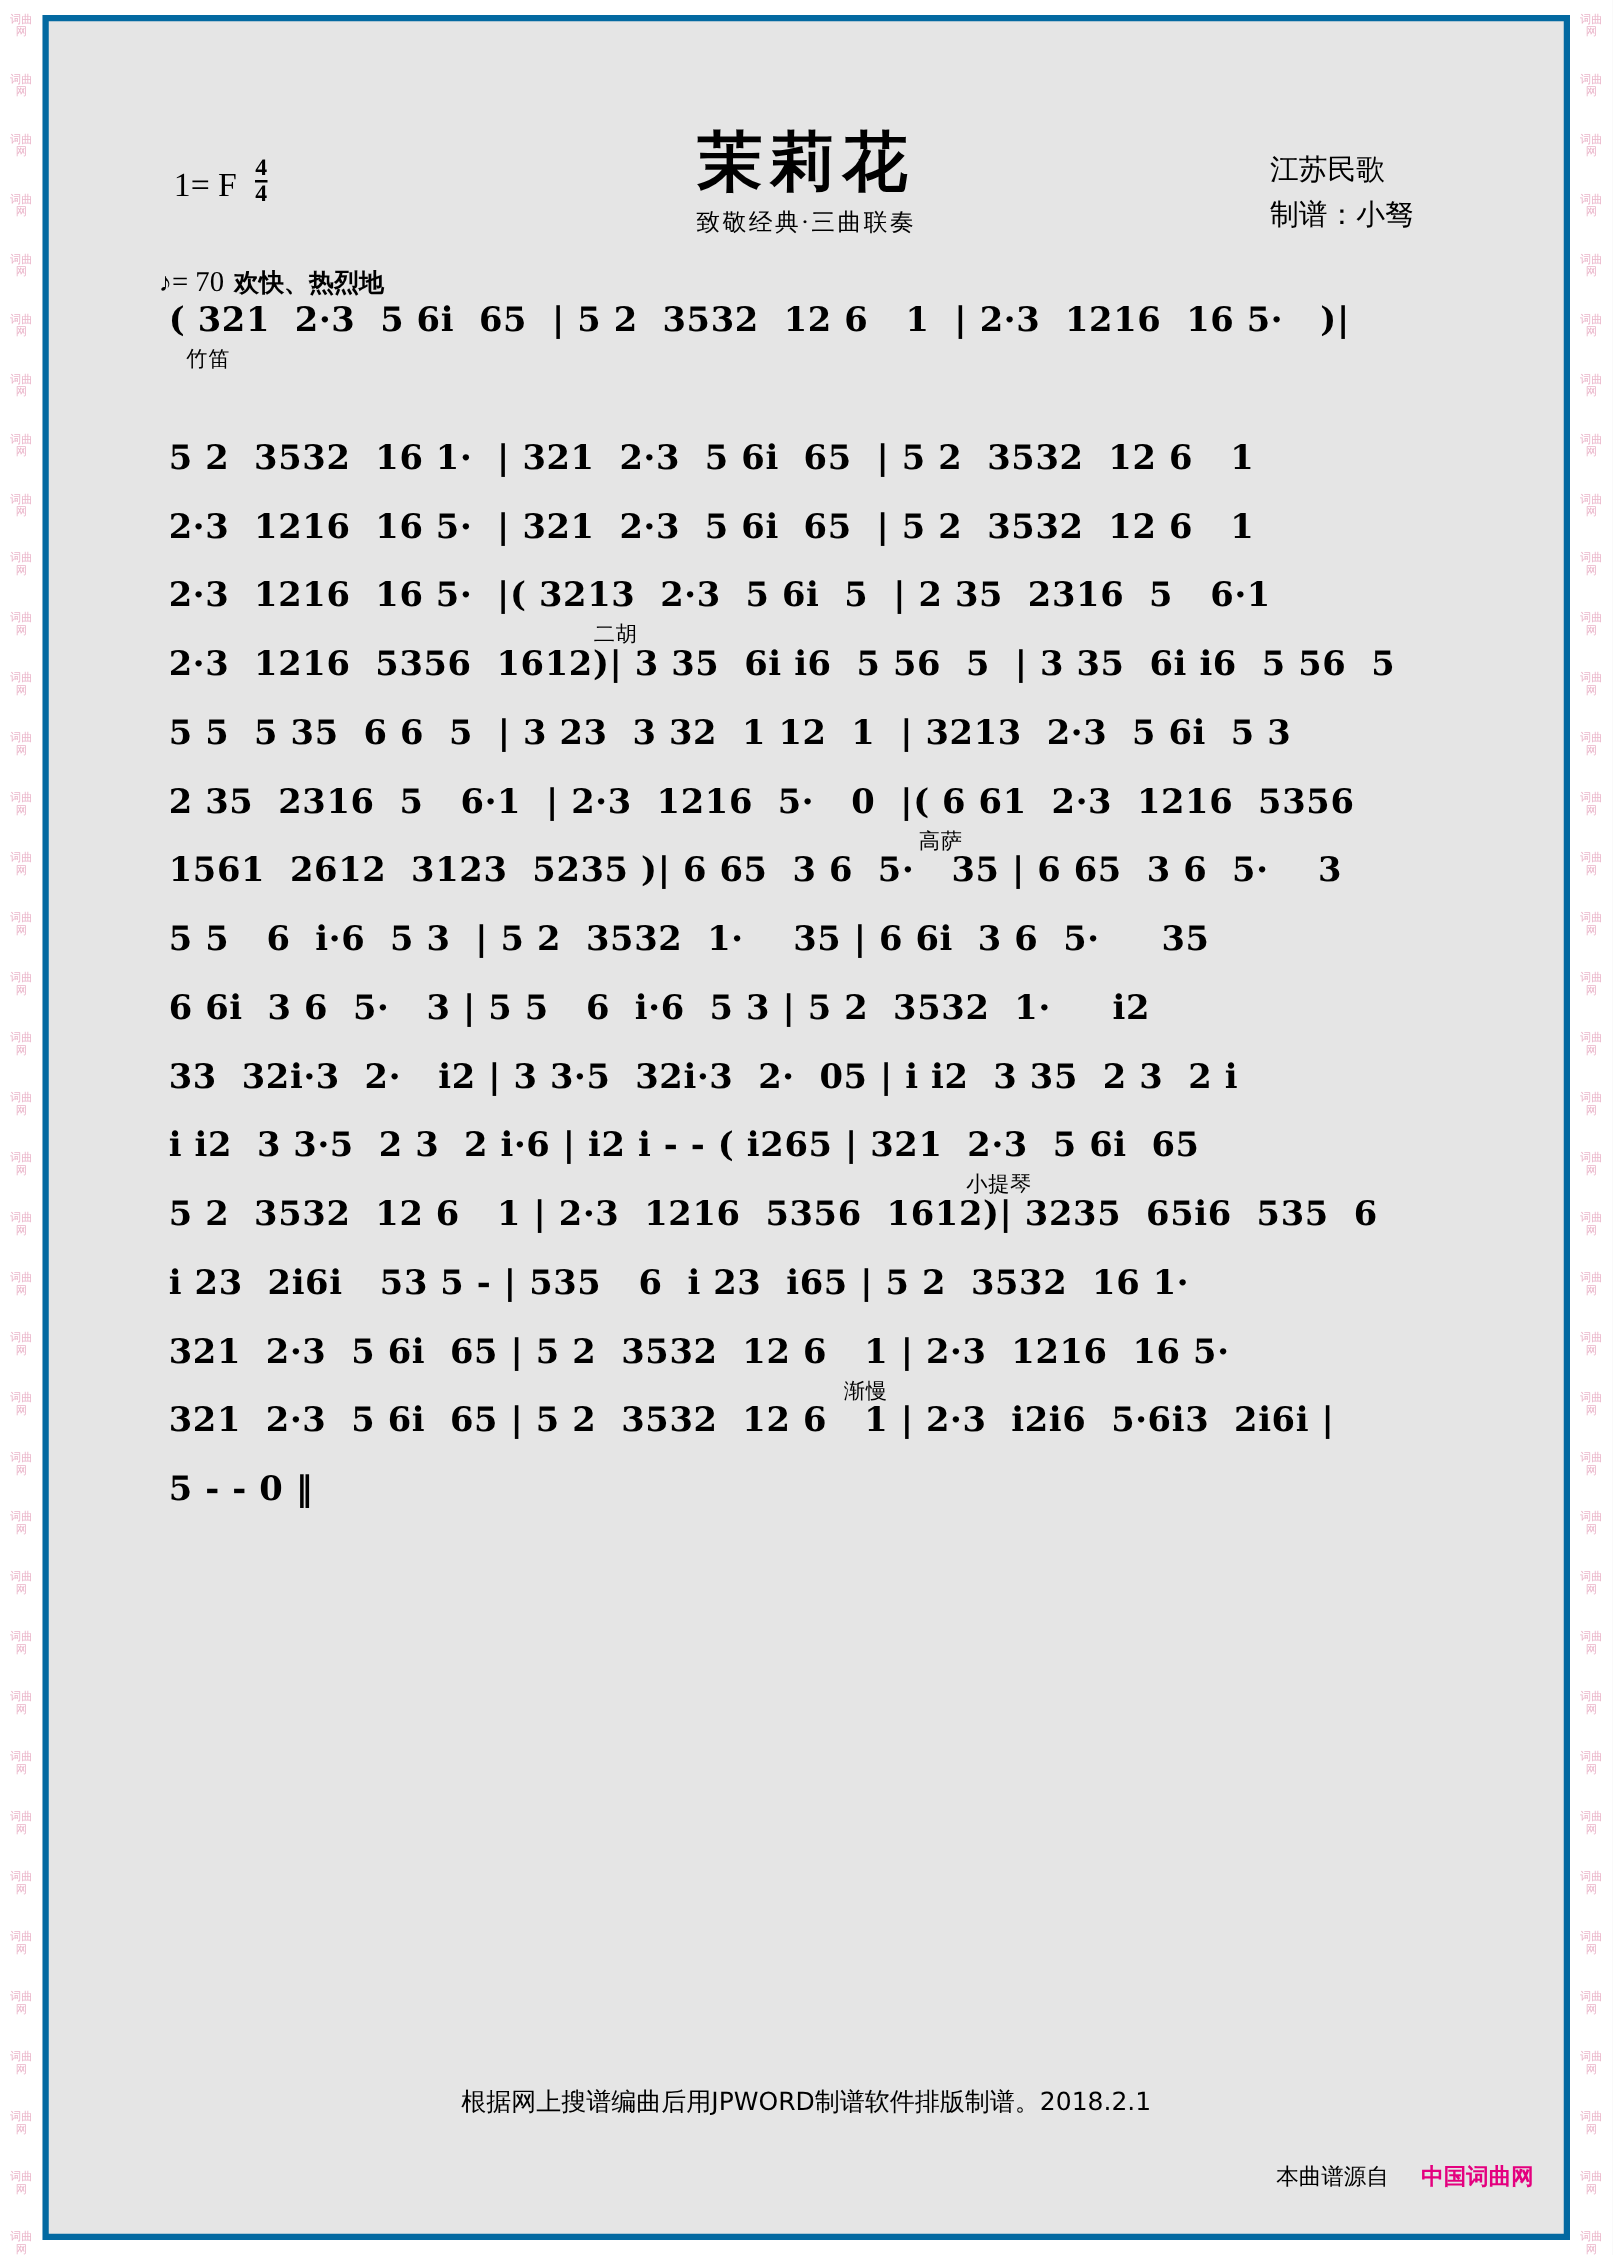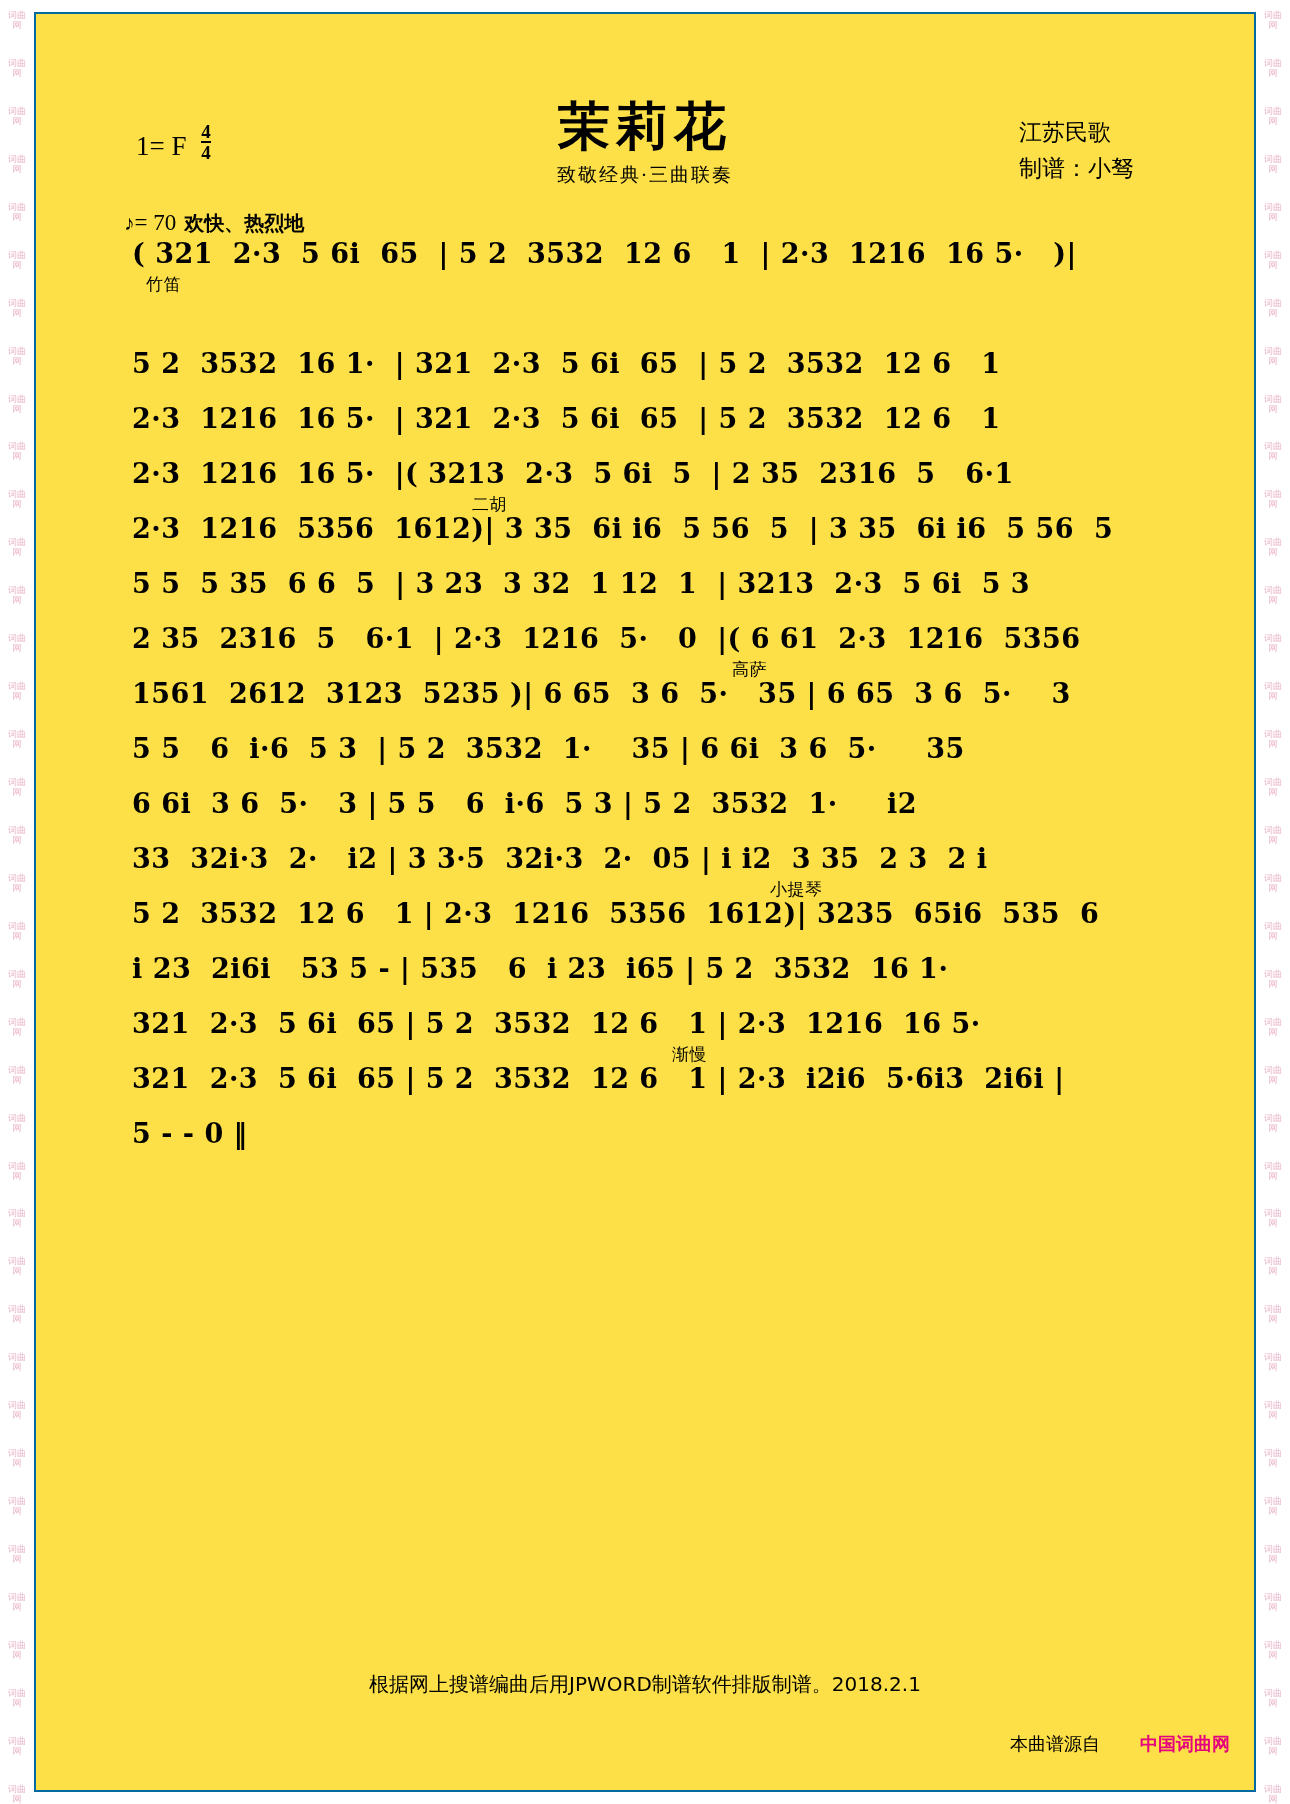--- a/index.html
+++ b/index.html
@@ -43,23 +43,23 @@
     letter-spacing: 0px;
     word-break: break-all;
     opacity: 0.85;
   }
   .sheet {
     position: absolute;
     left: 34px;
     top: 12px;
     width: 1222px;
     height: 1780px;
-    border: 2px solid #0369a1;
+    border: 5px solid #0369a1;
     box-sizing: border-box;
-    background: #fde047;
+    background: #e5e5e5;
   }
   
   .title {
     position: absolute;
     left: 0;
     right: 0;
     top: 78px;
     text-align: center;
     font-size: 52px;
     font-weight: bold;
@@ -158,21 +158,21 @@
     right: 24px;
     bottom: 34px;
     font-size: 18px;
     font-family: "DejaVu Sans", sans-serif;
     color: #000;
     white-space: nowrap;
   }
   .source .site {
     color: #e4007f;
     font-weight: bold;
-    margin-left: 24px;
+    margin-left: 10px;
     padding-left: 16px;
   }
 </style>
 </head>
 <body>
 
 <div class="page">
 
   <div class="wm-col left">
     <div class="wm">词曲网</div>
@@ -298,20 +298,21 @@
       <div class="mline"><div class="row">2 35  2316  5   6·1  | 2·3  1216  5·   0  |( 6 61  2·3  1216  5356</div></div>
 
       <div class="mline">
         <div class="label" style="left:600px;">高萨</div>
         <div class="row">1561  2612  3123  5235 )| 6 65  3 6  5·   35 | 6 65  3 6  5·    3</div>
       </div>
 
       <div class="mline"><div class="row">5 5   6  i·6  5 3  | 5 2  3532  1·    35 | 6 6i  3 6  5·     35</div></div>
       <div class="mline"><div class="row">6 6i  3 6  5·   3 | 5 5   6  i·6  5 3 | 5 2  3532  1·     i2</div></div>
       <div class="mline"><div class="row">33  32i·3  2·   i2 | 3 3·5  32i·3  2·  05 | i i2  3 35  2 3  2 i</div></div>
+      <div class="mline"><div class="row">i i2  3 3·5  2 3  2 i·6 | i2 i - - ( i265 | 321  2·3  5 6i  65</div></div>
 
       <div class="mline">
         <div class="label" style="left:600px;margin-left:38px;">小提琴</div>
         <div class="row">5 2  3532  12 6   1 | 2·3  1216  5356  1612)| 3235  65i6  535  6</div>
       </div>
 
       <div class="mline"><div class="row">i 23  2i6i   53 5 - | 535   6  i 23  i65 | 5 2  3532  16 1·</div></div>
       <div class="mline"><div class="row">321  2·3  5 6i  65 | 5 2  3532  12 6   1 | 2·3  1216  16 5·</div></div>
 
       <div class="mline">

